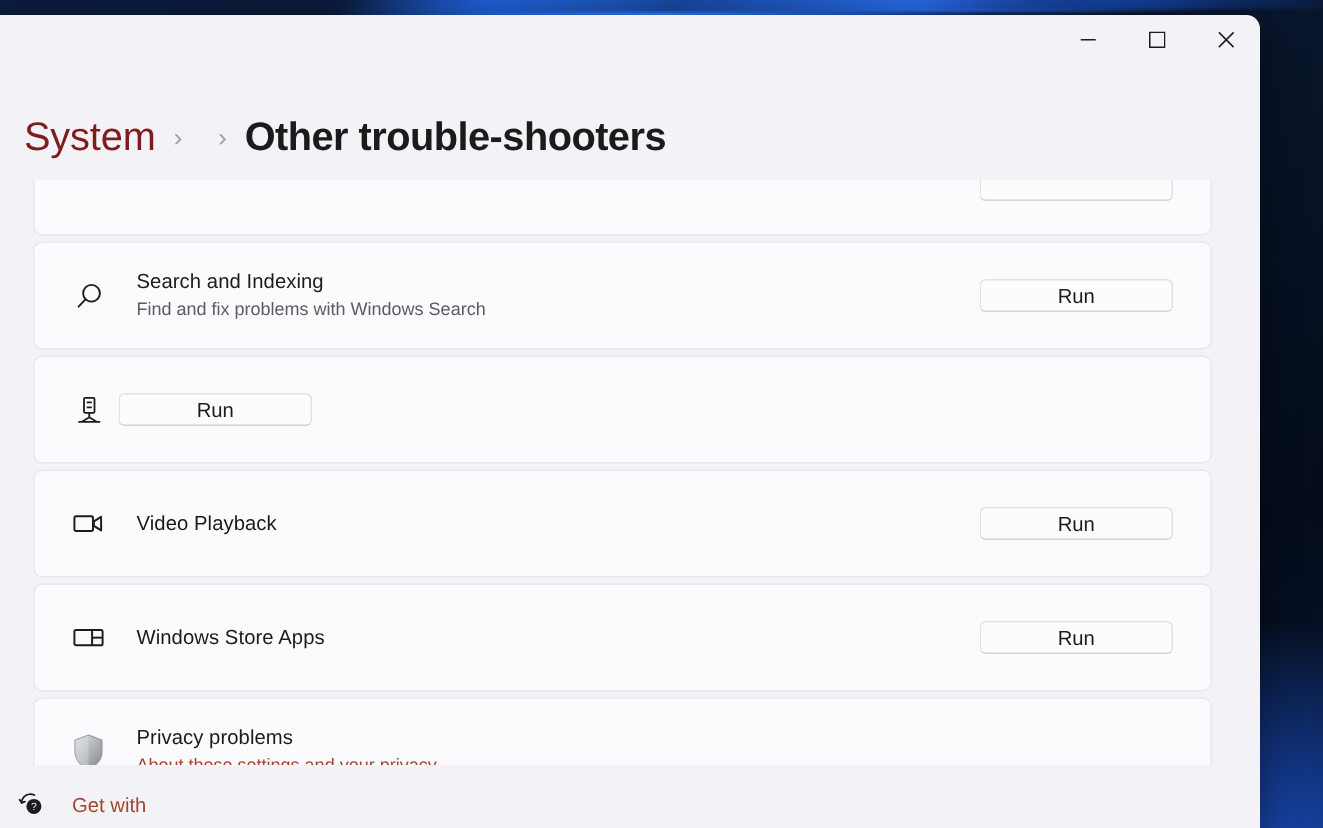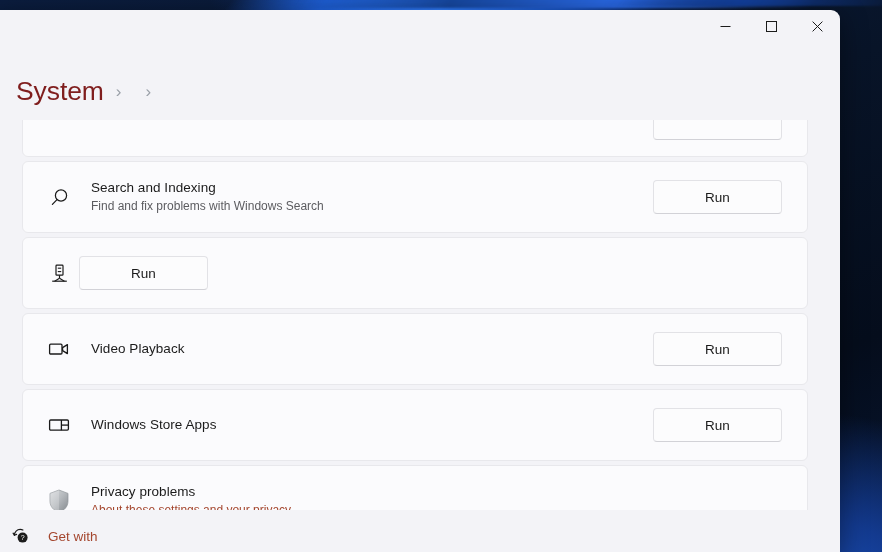--- a/index.html
+++ b/index.html
@@ -172,21 +172,21 @@
     line-height: 17px;
     margin-top: 1px;
   }
   .card-sub.link {
     color: #a4462e;
     cursor: default;
   }
 
   .run-button {
     width: 129px;
-    height: 34px;
+    height: 22px;
     background: #fcfcfd;
     border: 1px solid #e2e2e6;
     border-bottom-color: #d2d2d7;
     border-radius: 4px;
     font-family: "Liberation Sans", "DejaVu Sans", sans-serif;
     font-size: 13.5px;
     color: #1b1b1b;
     display: flex;
     align-items: center;
     justify-content: center;
@@ -256,20 +256,21 @@
           <line x1="10.4" y1="0.6" x2="0.6" y2="10.4" stroke="#1b1b1b" stroke-width="1"></line>
         </svg>
       </span>
     </div>
   </div>
 
   <div id="breadcrumb">
     <span class="crumb-link">System</span>
     <span class="crumb-sep">›</span>
     <span class="crumb-sep">›</span>
+    <span id="crumb-current">Other trouble-shooters</span>
   </div>
 
   <div id="list-scroll">
     <div id="list-inner">
 
       <div class="card">
         <div class="card-icon"></div>
         <div class="card-text"></div>
         <div class="run-button"></div>
       </div>

